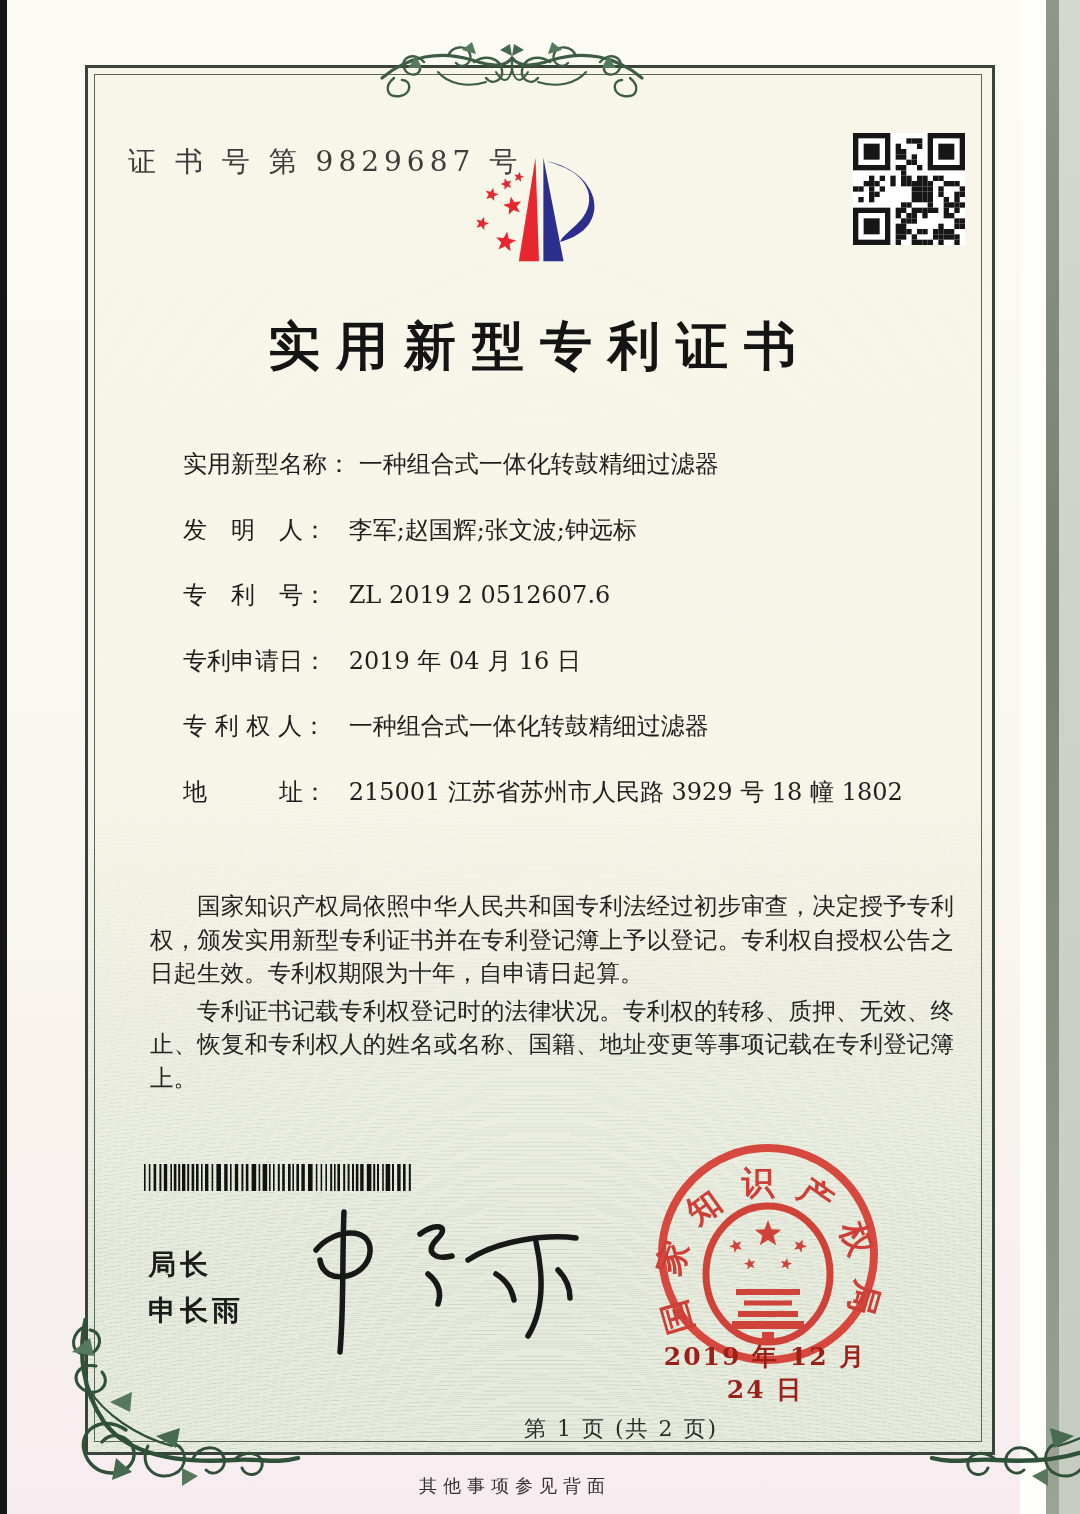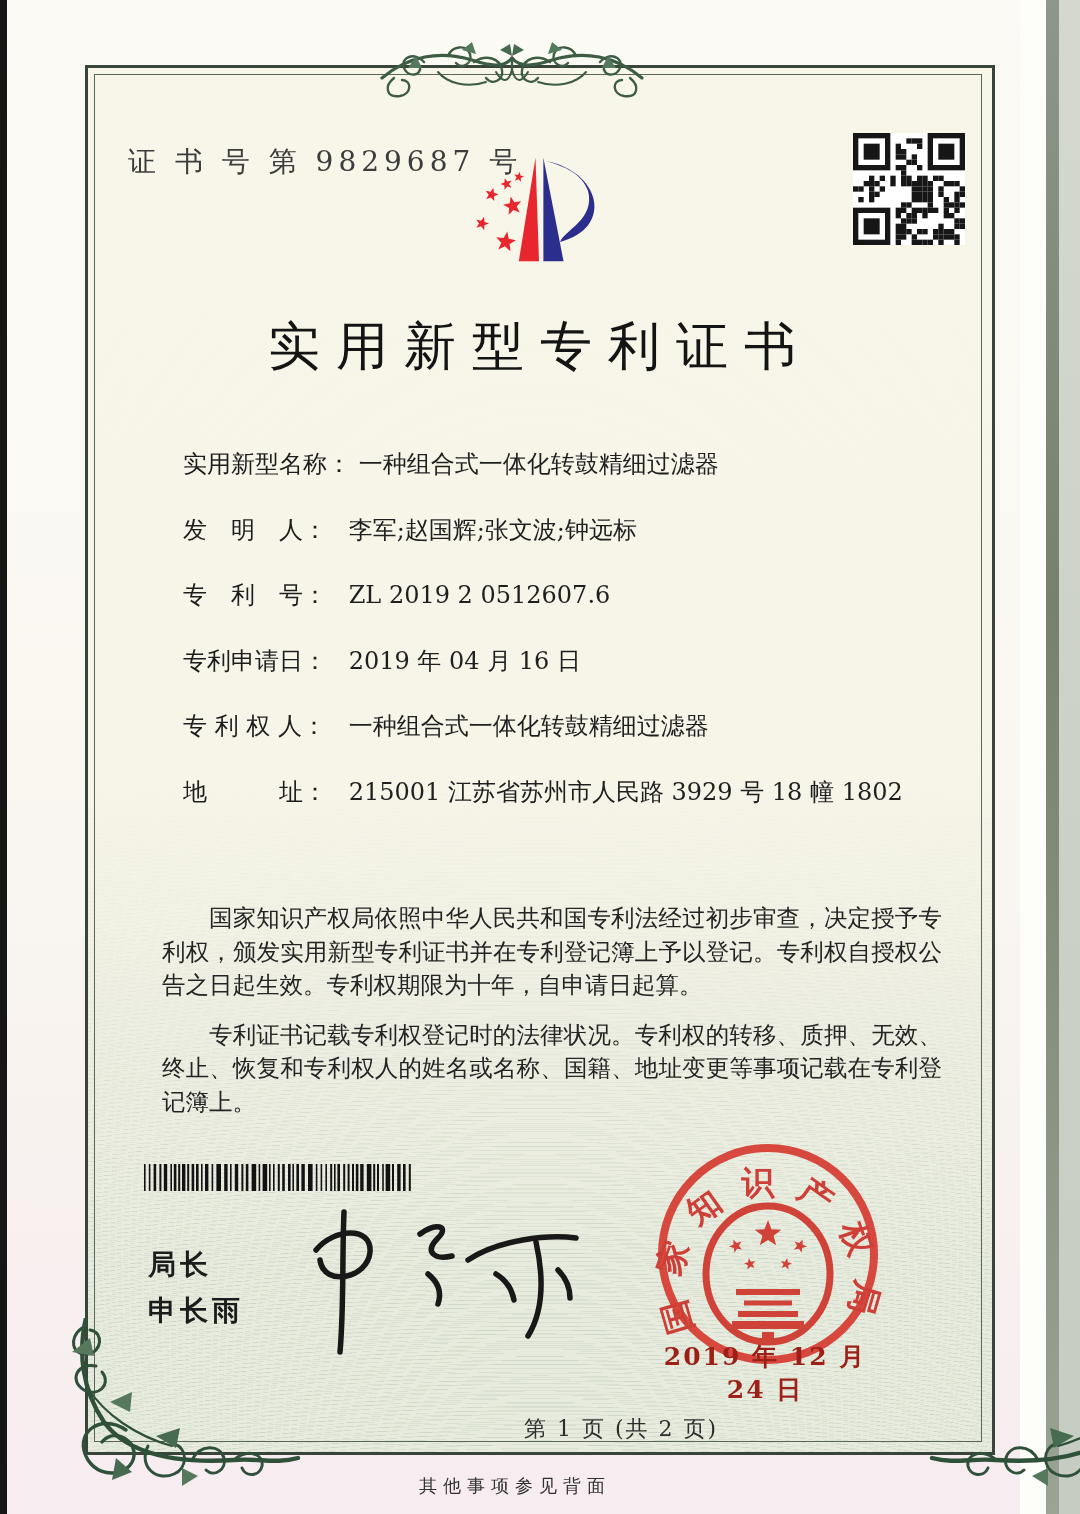--- a/index.html
+++ b/index.html
@@ -21,28 +21,28 @@
        linear-gradient(180deg,rgba(248,245,233,1) 0%,rgba(248,245,233,.95) 52%,rgba(243,242,230,.55) 68%,rgba(231,236,222,0) 86%),
        repeating-radial-gradient(1600px 760px at 50% -28%,rgba(120,150,125,.10) 0 1.4px,rgba(0,0,0,0) 1.4px 9px),
        repeating-radial-gradient(1800px 860px at 50% 132%,rgba(110,145,120,.13) 0 1.4px,rgba(0,0,0,0) 1.4px 8px);}
   .border-outer{position:absolute;left:85px;top:65px;width:904px;height:1384px;
                 border:3px solid #39453b;}
   .border-inner{position:absolute;left:94px;top:74px;width:886px;height:1366px;
                 border:1.5px solid #5a665b;}
   
   .certno{position:absolute;left:128px;top:143px;font-size:28px;letter-spacing:5px;color:#3c3c3c;}
   .title{position:absolute;left:85px;top:312px;width:910px;text-align:center;
-         font-size:52px;font-weight:400;letter-spacing:16px;color:#141414;}
+         font-size:52px;font-weight:700;letter-spacing:16px;color:#141414;}
   .row{position:absolute;left:148px;width:810px;font-size:24px;color:#212121;white-space:nowrap;}
   .row .lab{display:inline-block;min-width:158px;color:#1d1d1d;margin-left:35px;}
   .row .val{color:#1f1f1f;}
   .grant-right{position:absolute;left:565px;top:0;}
   .bodytext{position:absolute;left:146px;top:886px;width:812px;font-size:23.5px;
             line-height:33.5px;color:#242424;text-align:justify;}
-  .bodytext p{margin:16px;text-indent:2em;}
+  .bodytext p{margin:4px;text-indent:2em;}
   .officer{position:absolute;left:148px;font-family:"DejaVu Sans","Liberation Sans",sans-serif;
            font-weight:700;font-size:28px;color:#1c1c1c;letter-spacing:4px;}
   .pagefoot{position:absolute;left:85px;top:1414px;width:1072px;text-align:center;
             font-size:22px;color:#2c2c2c;letter-spacing:2px;}
   .backnote{position:absolute;left:85px;top:1474px;width:860px;text-align:center;
             font-size:18px;color:#313131;letter-spacing:6px;}
   .sealdate{position:absolute;left:650px;top:1340px;width:230px;text-align:center;
             font-size:25px;color:#9c2018;letter-spacing:2px;font-weight:600;}
   svg{display:block;}
   .abs{position:absolute;}

